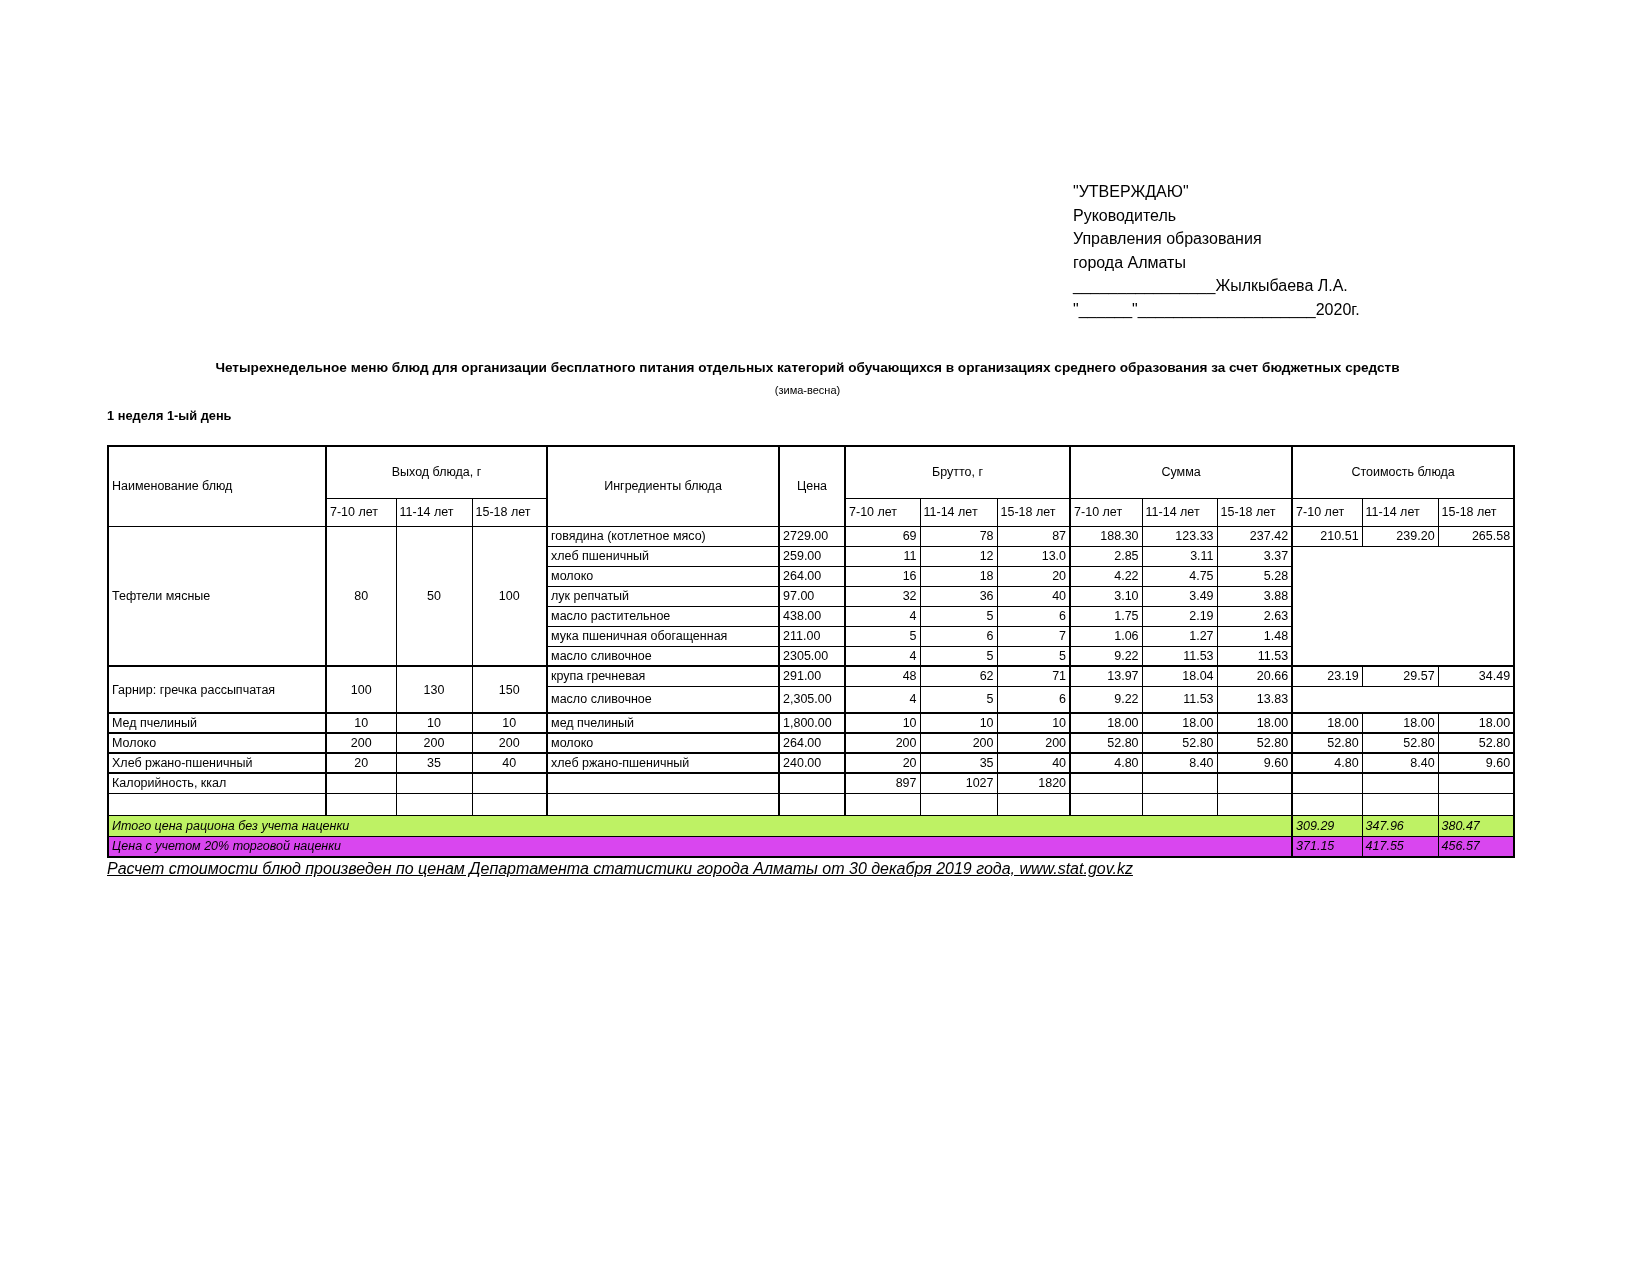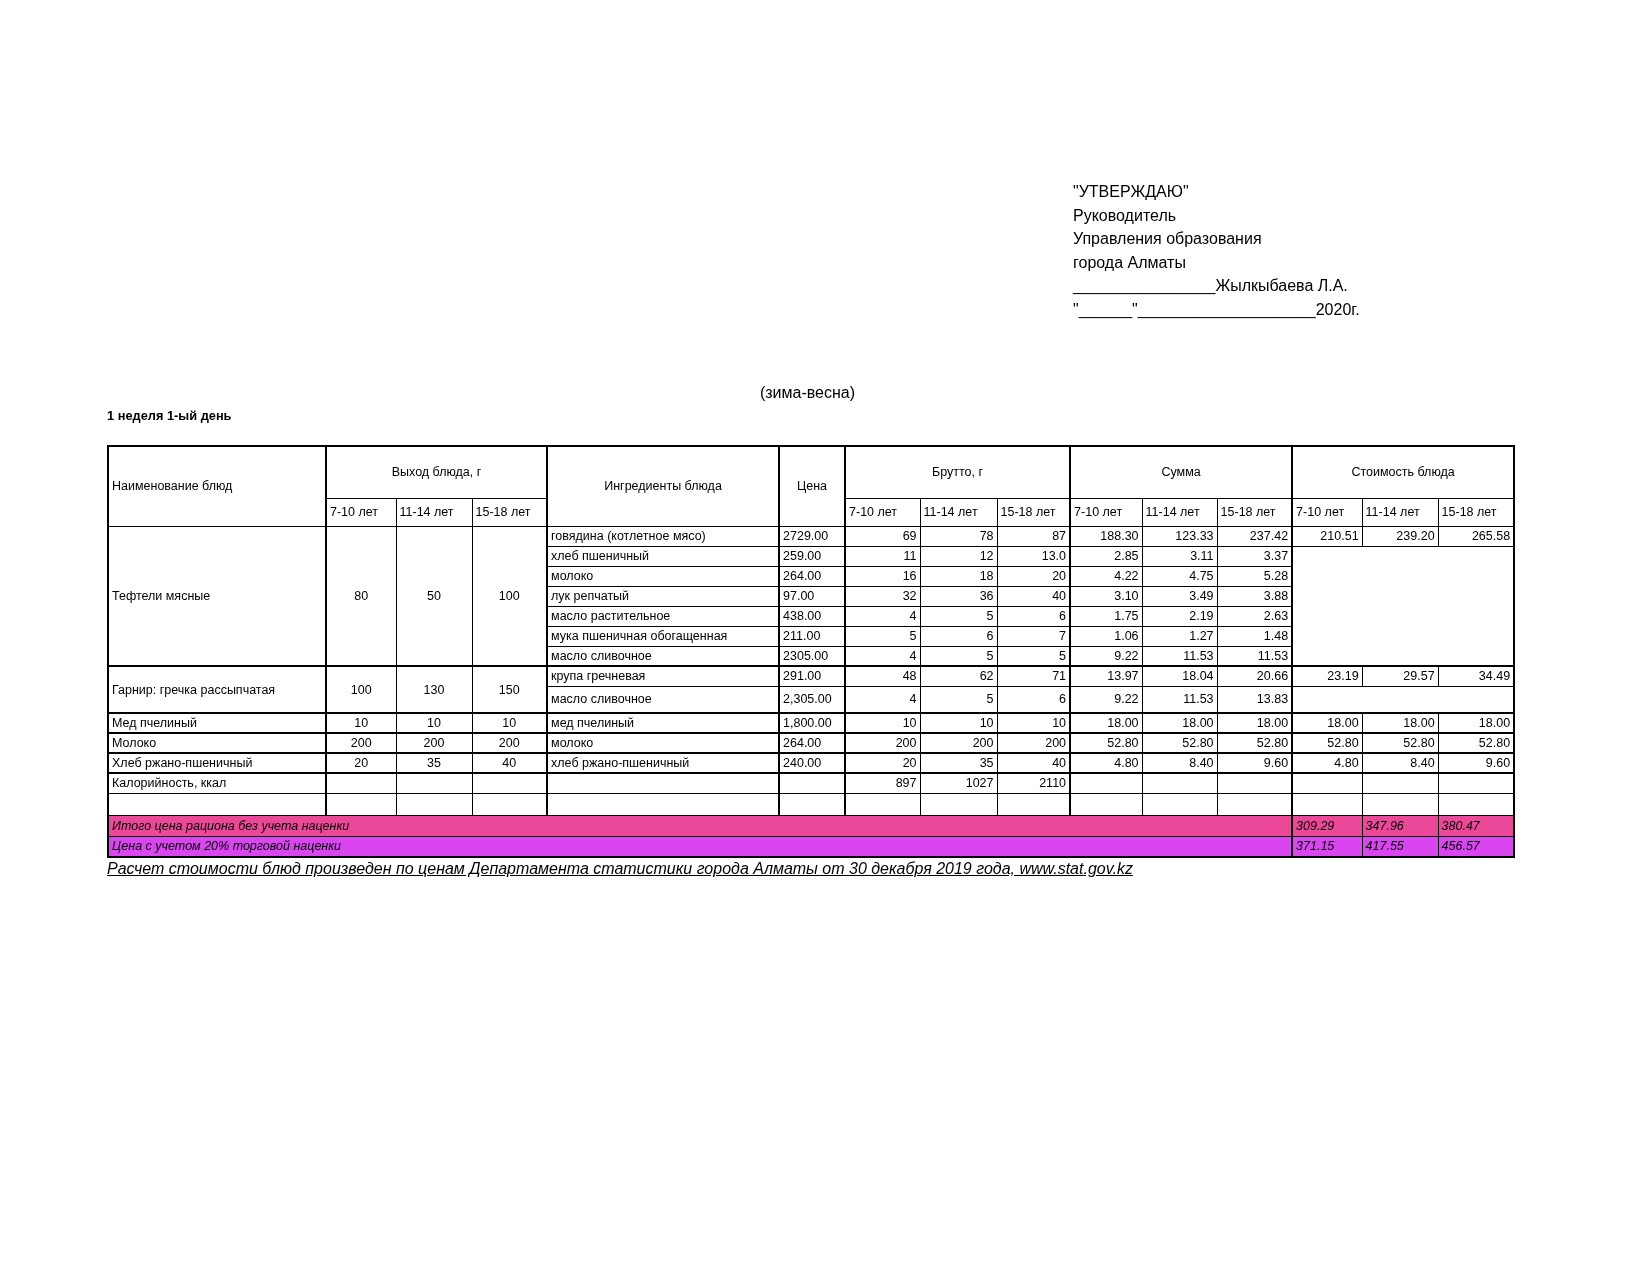--- a/index.html
+++ b/index.html
@@ -2,55 +2,56 @@
 <html><head>
 <meta charset="utf-8">
 <style>
   html,body{margin:0;padding:0;background:#e9e9e9;}
   .page{position:relative;width:1650px;height:1275px;background:#ffffff;
         font-family:"Liberation Sans",sans-serif;color:#000;overflow:hidden;}
 
   .approval{position:absolute;left:1073px;top:180px;font-size:16px;line-height:23.5px;white-space:nowrap;}
   .doc-title{position:absolute;left:100px;top:360px;width:1415px;text-align:center;
              font-weight:bold;font-size:13.6px;white-space:nowrap;}
-  .season{position:absolute;left:100px;top:384px;width:1415px;text-align:center;font-size:16px;}
+  .season{position:absolute;left:100px;top:384px;width:1415px;text-align:center;font-size:11px;}
   .weekday{position:absolute;left:107px;top:408px;font-weight:bold;font-size:12.8px;}
 
   table.menu{position:absolute;left:107px;top:445px;border-collapse:collapse;table-layout:fixed;
              width:1406px;font-size:12.5px;border:2px solid #000;}
   .menu td,.menu th{border:1px solid #000;padding:0 3px;overflow:hidden;white-space:nowrap;
                     font-weight:normal;vertical-align:middle;}
   .bl2{border-left-width:2px !important;}
   tr.bt2 td,tr.bt2 th{border-top-width:2px;}
   .al{text-align:left;} .ac{text-align:center;} .ar{text-align:right;}
   .top{vertical-align:top;}
   .b{font-weight:bold;}
   .bi{font-weight:bold;font-style:italic;}
   tr.hr1{height:52px;} tr.hr2{height:28px;}
   tr.dr{height:20px;} tr.tall{height:27px;} tr.empt{height:22px;}
   tr.tot{height:21px;}
-  .yel{background:#ec4899;}
+  .yel{background:#bef264;}
   .org{background:#d946ef;}
   .footnote{position:absolute;left:107px;top:860px;font-style:italic;font-size:16px;
             text-decoration:underline;}
 </style>
 </head>
 <body>
 
 <div class="page">
 
   <div class="approval">
     <div>"УТВЕРЖДАЮ"</div>
     <div>Руководитель</div>
     <div>Управления образования</div>
     <div>города Алматы</div>
     <div>________________Жылкыбаева Л.А.</div>
     <div>"______"____________________2020г.</div>
   </div>
 
+  <div class="doc-title">Четырехнедельное меню блюд для организации бесплатного питания отдельных категорий обучающихся в организациях среднего образования за счет бюджетных средств</div>
   <div class="season">(зима-весна)</div>
   <div class="weekday">1 неделя 1-ый день</div>
 
   <table class="menu">
     <colgroup>
       <col style="width:218px">
         <col style="width:70px">
         <col style="width:76px">
         <col style="width:75px">
       <col style="width:232px">
@@ -253,21 +254,21 @@
 
     <tr class="dr bt2">
       <td class="al b">Калорийность, ккал</td>
       <td class="bl2"></td>
       <td></td>
       <td></td>
       <td class="bl2"></td>
       <td class="bl2"></td>
       <td class="ar b bl2">897</td>
       <td class="ar b">1027</td>
-      <td class="ar b">2110</td>
+      <td class="ar b">1820</td>
       <td class="bl2"></td>
       <td></td>
       <td></td>
       <td class="bl2"></td>
       <td></td>
       <td></td>
     </tr>
     <tr class="empt">
       <td></td>
       <td class="bl2"></td>

